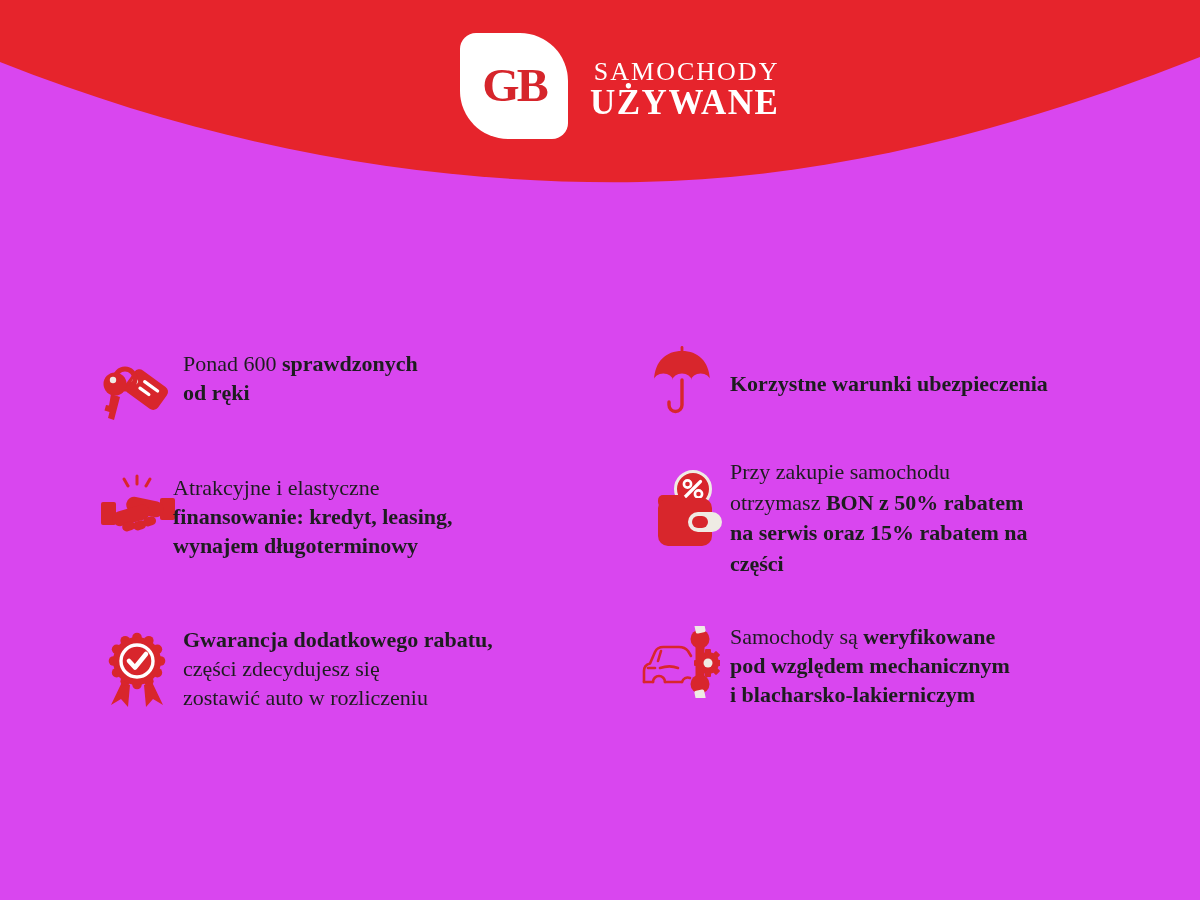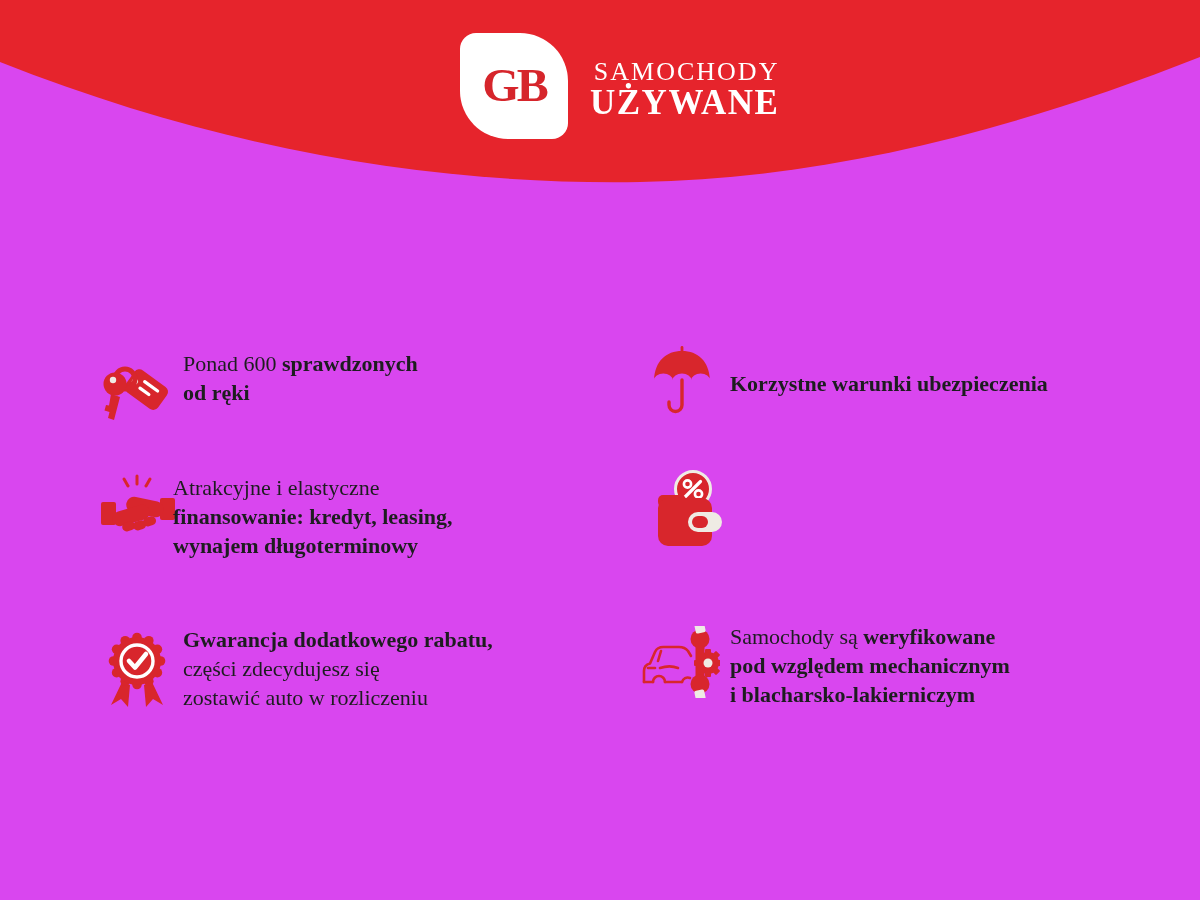--- a/index.html
+++ b/index.html
@@ -134,20 +134,26 @@
       <circle cx="41" cy="21" r="17.5" fill="#D8262C" stroke="#EFEBE4" stroke-width="3"></circle>
       <line x1="33.5" y1="28.5" x2="48.5" y2="13.5" stroke="#FFFFFF" stroke-width="3.2" stroke-linecap="round"></line>
       <circle cx="35.5" cy="16" r="3.6" fill="none" stroke="#FFFFFF" stroke-width="2.6"></circle>
       <circle cx="46.5" cy="26" r="3.6" fill="none" stroke="#FFFFFF" stroke-width="2.6"></circle>
       <rect x="6" y="27" width="28" height="12" rx="5" fill="#D8262C"></rect>
       <rect x="6" y="30" width="54" height="48" rx="10" fill="#D8262C"></rect>
       <rect x="36" y="44" width="34" height="20" rx="10" fill="#EFEBE4"></rect>
       <rect x="40" y="48" width="16" height="12" rx="6" fill="#D8262C"></rect>
     </svg>
   </span>
+  <div class="feature-text" style="left:730px;top:457px;line-height:30.5px;">
+    <div class="ln"><span class="r">Przy zakupie samochodu</span></div>
+    <div class="ln"><span class="r">otrzymasz </span><span class="b">BON z 50% rabatem</span></div>
+    <div class="ln"><span class="b">na serwis oraz 15% rabatem na</span></div>
+    <div class="ln"><span class="b">części</span></div>
+  </div>
 
   <span class="icon-wrap" style="left:640px;top:626px;">
     <svg width="80" height="72" viewBox="0 0 80 72" aria-hidden="true">
       <g fill="none" stroke="#D8262C" stroke-width="2.6" stroke-linecap="round" stroke-linejoin="round">
         <path d="M4,56 L4,45 C4,41 6,38.5 10,37.5 L15,26 C16.5,22.5 19.5,21 23.5,21 L39,21 C43,21 46,22.5 48,25 L51,30"></path>
         <path d="M4,56 L13,56"></path>
         <path d="M25,56 L42,56"></path>
         <path d="M13,56 A6,6 0 0 1 25,56"></path>
         <path d="M42,56 A6,6 0 0 1 50,52"></path>
         <path d="M21,25 L18,35"></path>

